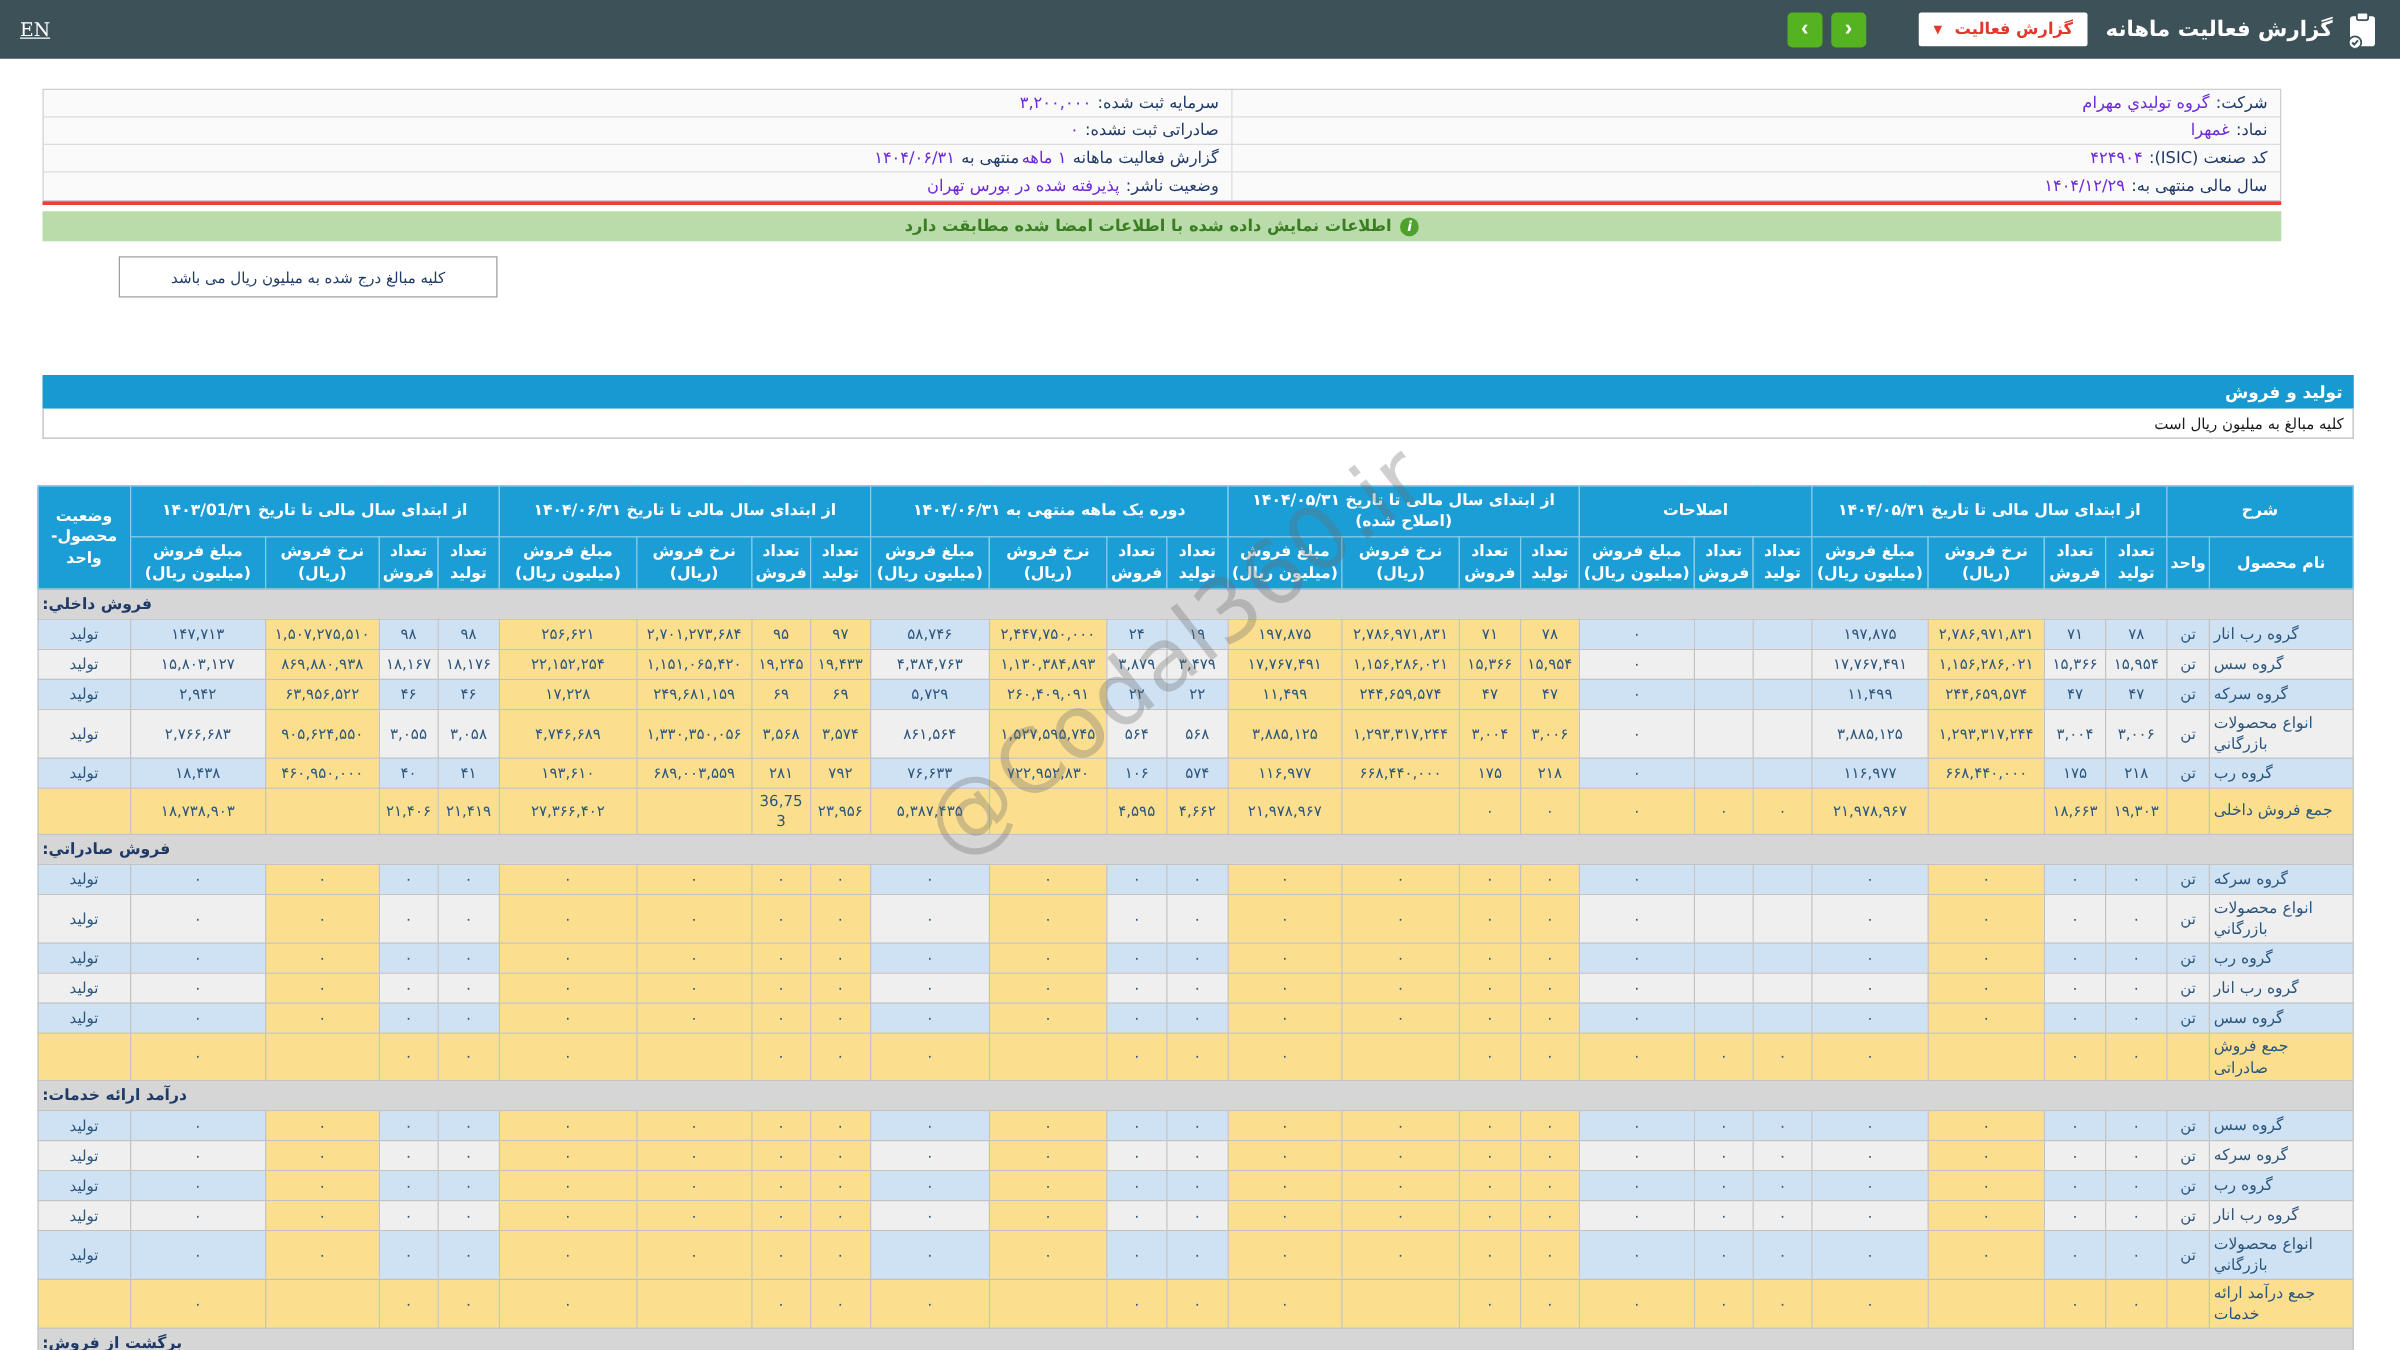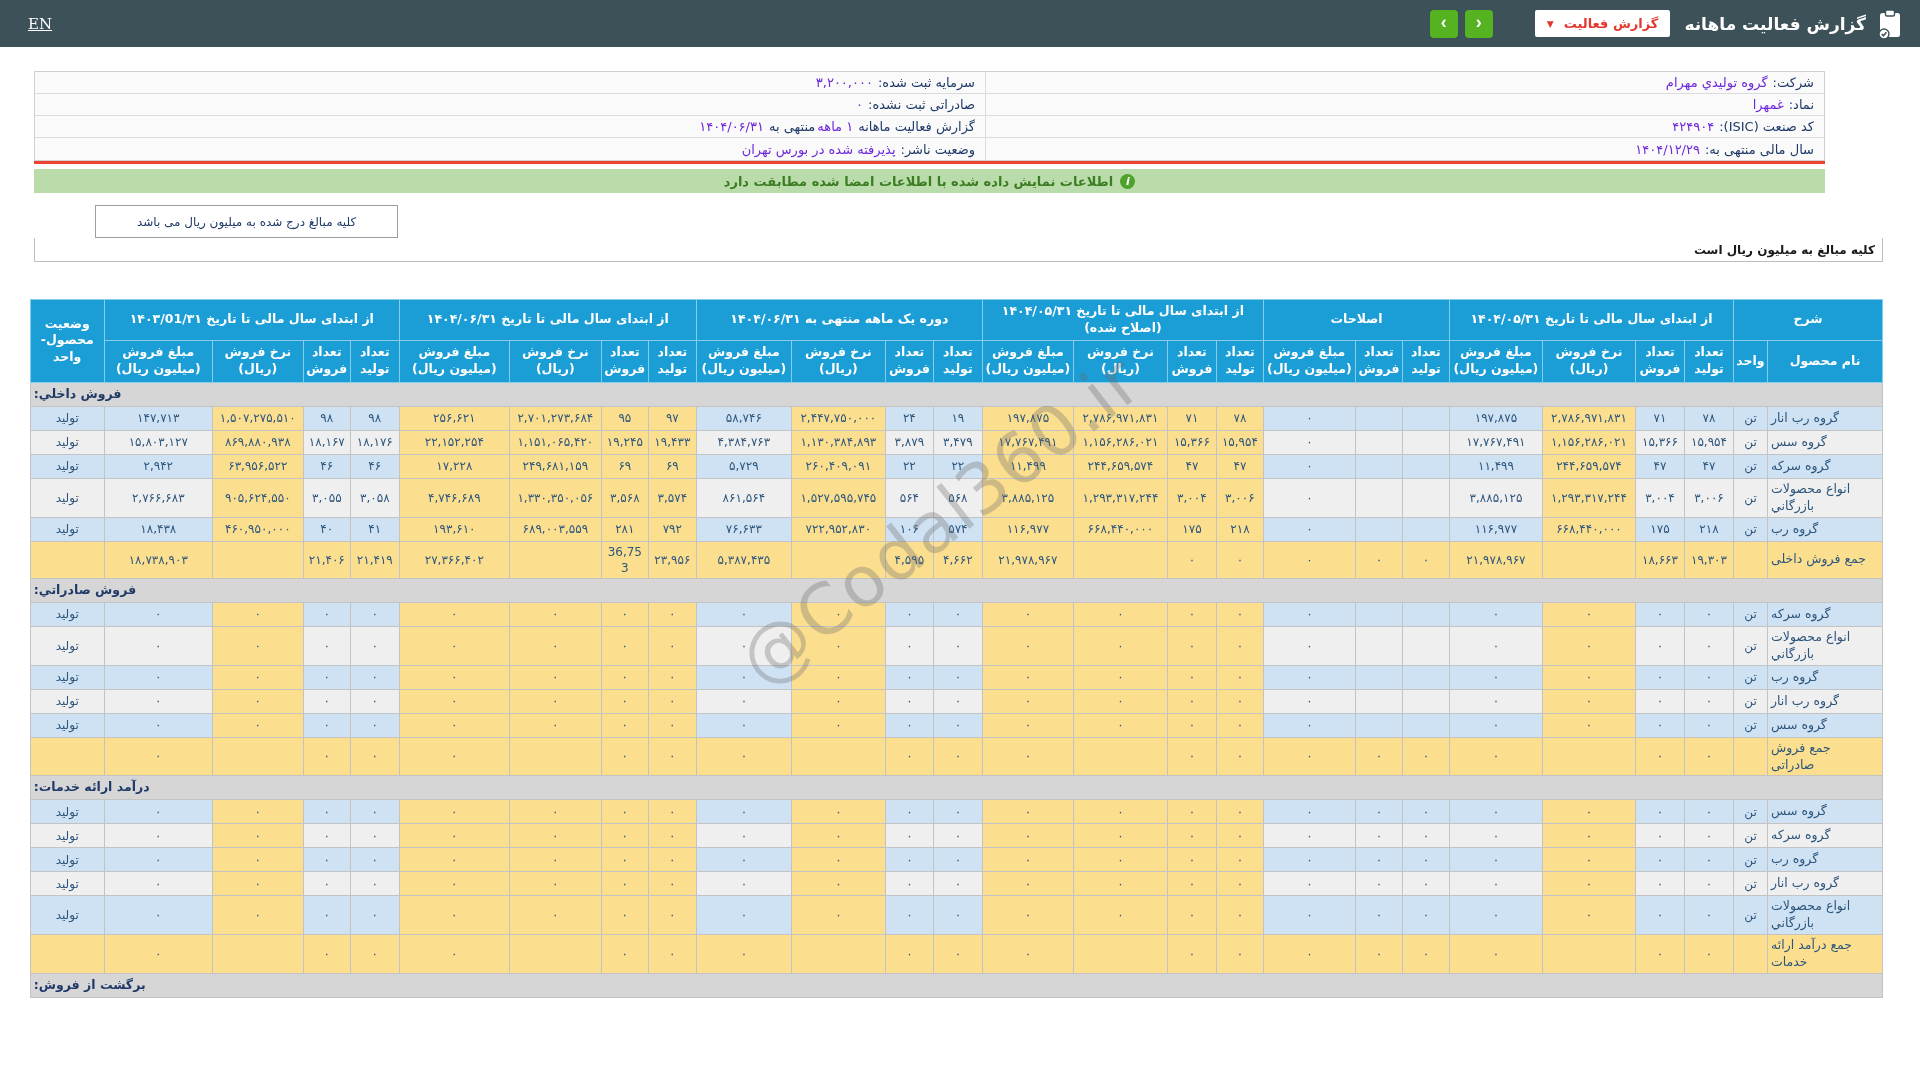--- a/index.html
+++ b/index.html
@@ -24,21 +24,21 @@
     display:flex; align-items:center; font-family:inherit;
   }
   .report-btn .caret { font-size:9px; margin-right:10px; color:#e4372e; }
   .nav-btns { display:flex; gap:7px; margin-right:42px; }
   .nav-btn {
     width:28px; height:28px; background:#55b221; border:none; border-radius:4px;
     color:#fff; font-size:18px; font-weight:bold; line-height:1;
     display:flex; align-items:center; justify-content:center;
     direction:ltr; unicode-bidi:isolate; cursor:pointer; padding:0 0 3px 0;
   }
-  .en-link { color:#fff; font-size:15px; text-decoration:underline; font-family:"DejaVu Serif", serif; cursor:pointer;margin-left:12px; }
+  .en-link { color:#fff; font-size:15px; text-decoration:underline; font-family:"DejaVu Serif", serif; cursor:pointer; }
 
   
   .info {
     margin:24px 95px 0 34px; margin-right:95px; margin-left:34px;
     display:grid; grid-template-columns:839px 1fr;
     border:1px solid #cfcfcf; background:#fafafa;
   }
   .info-cell {
     height:22px; padding:1px 10px; font-size:13px; color:#1f3a68;
     display:flex; align-items:center; white-space:nowrap; overflow:hidden;
@@ -71,21 +71,21 @@
 
   
   .sec-title {
     margin:62px 37px 0 34px; height:27px; background:#1899cf;
     color:#fff; font-size:13.5px; font-weight:bold;
     display:flex; align-items:center; padding:0 9px;
   }
   .note-row {
     margin:0 37px 0 34px; height:24px; background:#fff;
     border:1px solid #bdbdbd; border-top:none;
-    color:#1a1a1a; font-size:12px; font-weight:bold;
+    color:#1a1a1a; font-size:12px; font-weight:normal;
     display:flex; align-items:center; padding:0 7px;
   }
 
   
   .main-table {
     margin:37px 37px 0 34px; width:1849px;
     border-collapse:collapse; table-layout:fixed; font-size:12px;
   }
   .main-table th, .main-table td {
     border:1px solid #c3c3c3; padding:2px 3px; text-align:center;
@@ -182,20 +182,21 @@
     </div>
   <div class="redline"></div>
 
   <div class="greenbar">
     <span class="info-badge">i</span>
     <span>اطلاعات نمایش داده شده با اطلاعات امضا شده مطابقت دارد</span>
   </div>
 
   <div class="amount-box">کلیه مبالغ درج شده به میلیون ریال می باشد</div>
 
+  <div class="sec-title">تولید و فروش</div>
   <div class="note-row">کلیه مبالغ به میلیون ریال است</div>
 
   <table class="main-table" id="prod-table">
       <colgroup>
         <col style="width: 115px;">
         <col style="width: 34px;">
         <col style="width: 49px;">
         <col style="width: 49px;">
         <col style="width: 93px;">
         <col style="width: 93px;">

